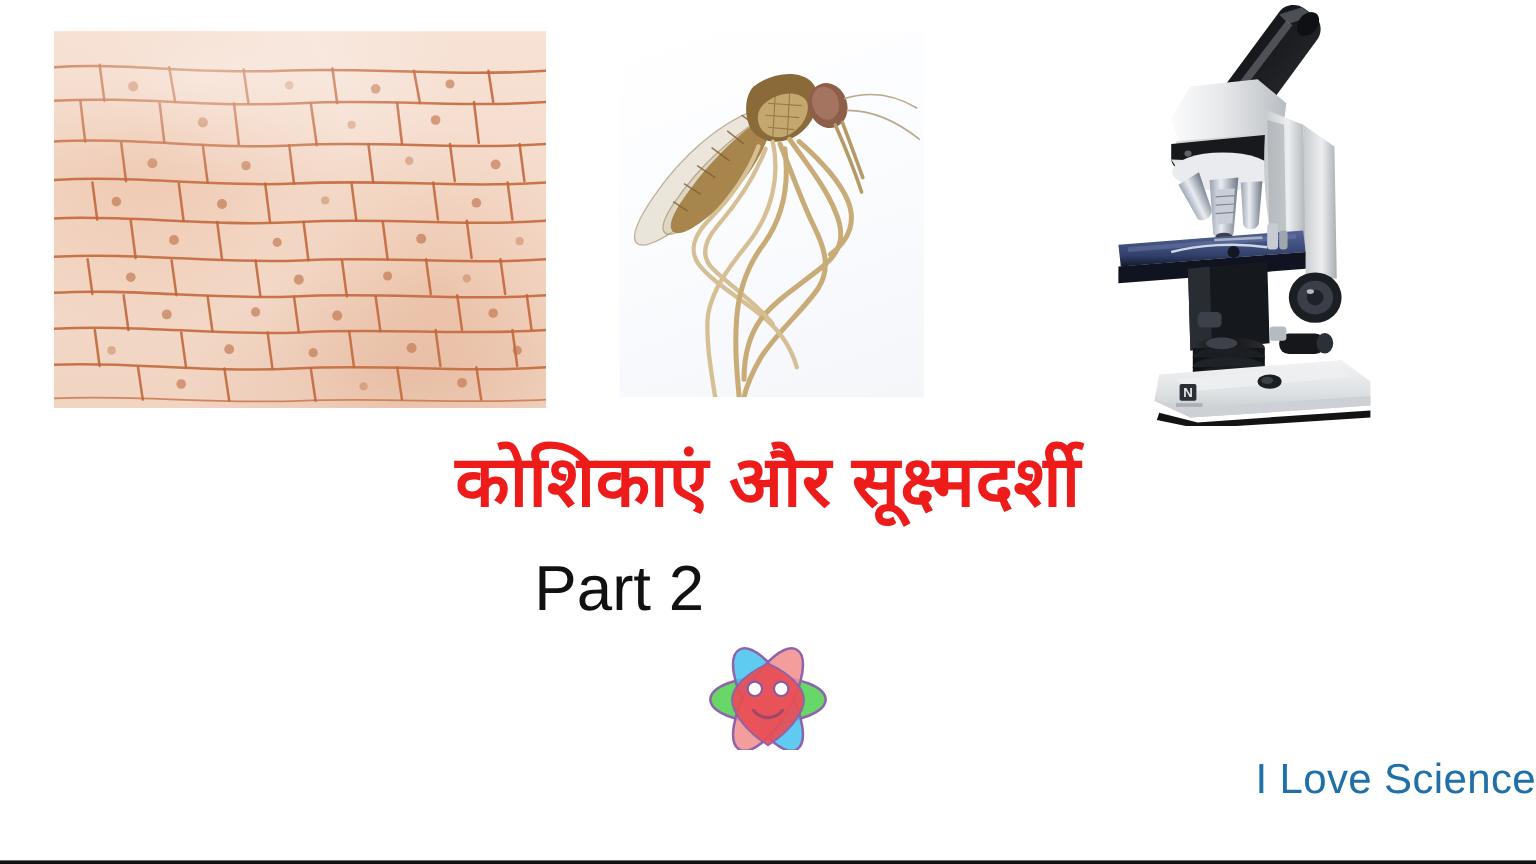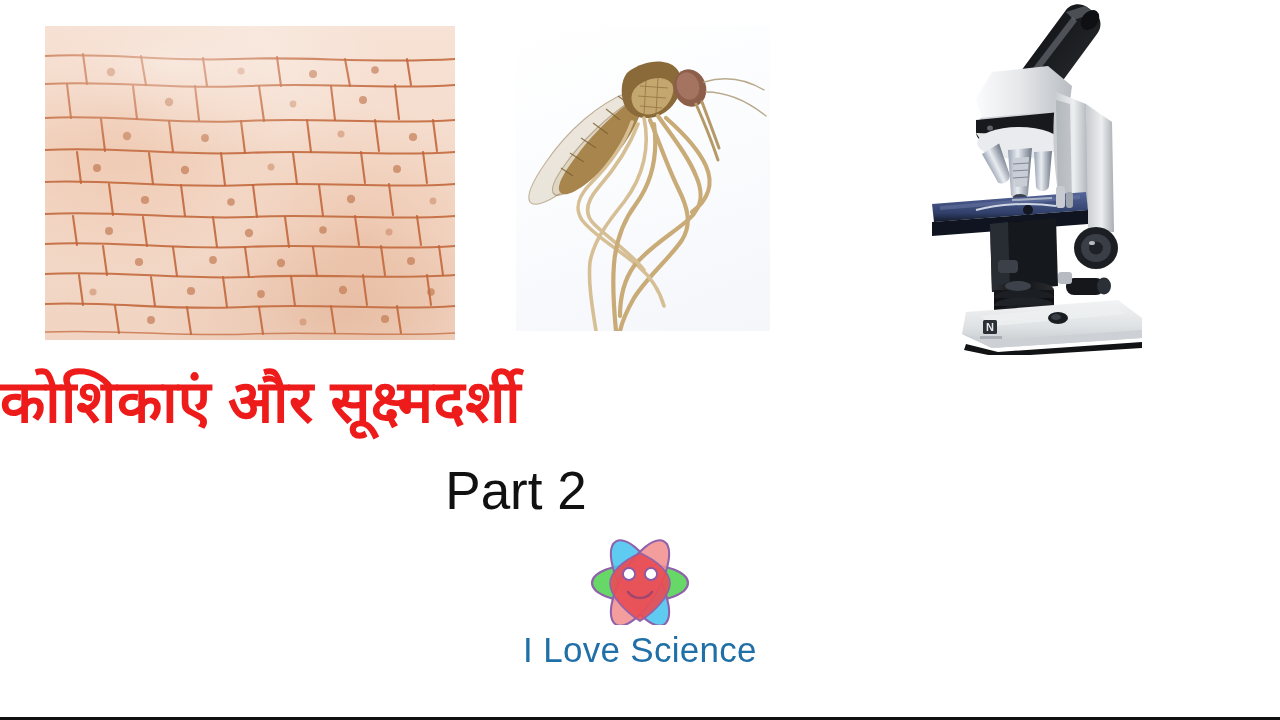--- a/index.html
+++ b/index.html
@@ -98,20 +98,21 @@
     background: #ffffff;
   }
   #microscope-photo svg { display: block; width: 100%; height: 100%; }
 
   
   #title-hindi {
     position: absolute;
     left: 0;
     top: 371px;
     width: 1280px;
+    text-align: center;
     font-family: "Liberation Sans", "DejaVu Sans", sans-serif;
     font-size: 59px;
     font-weight: 700;
     line-height: 1.06;
     color: #ee1b1b;
     letter-spacing: 0.5px;
     white-space: nowrap;
   }
   #title-part {
     position: absolute;
@@ -137,21 +138,21 @@
   #brand-logo svg { display: block; width: 100%; height: 100%; }
   .atom-ring { stroke: #8a5aa8; stroke-width: 2.1; }
   .atom-eye { fill: #ffffff; stroke: #8a5aa8; stroke-width: 1.8; }
   .atom-smile { fill: none; stroke: #a0456b; stroke-width: 2.6; stroke-linecap: round; }
 
   #brand-name {
     position: absolute;
     left: 0;
     top: 630px;
     width: 1280px;
-    text-align: center;
+    text-align: right;
     font-family: "Liberation Sans", sans-serif;
     font-size: 35px;
     font-weight: 400;
     color: #1f6fa8;
     letter-spacing: 0.3px;
   }
 
   #bottom-bar {
     position: absolute;
     left: 0;

